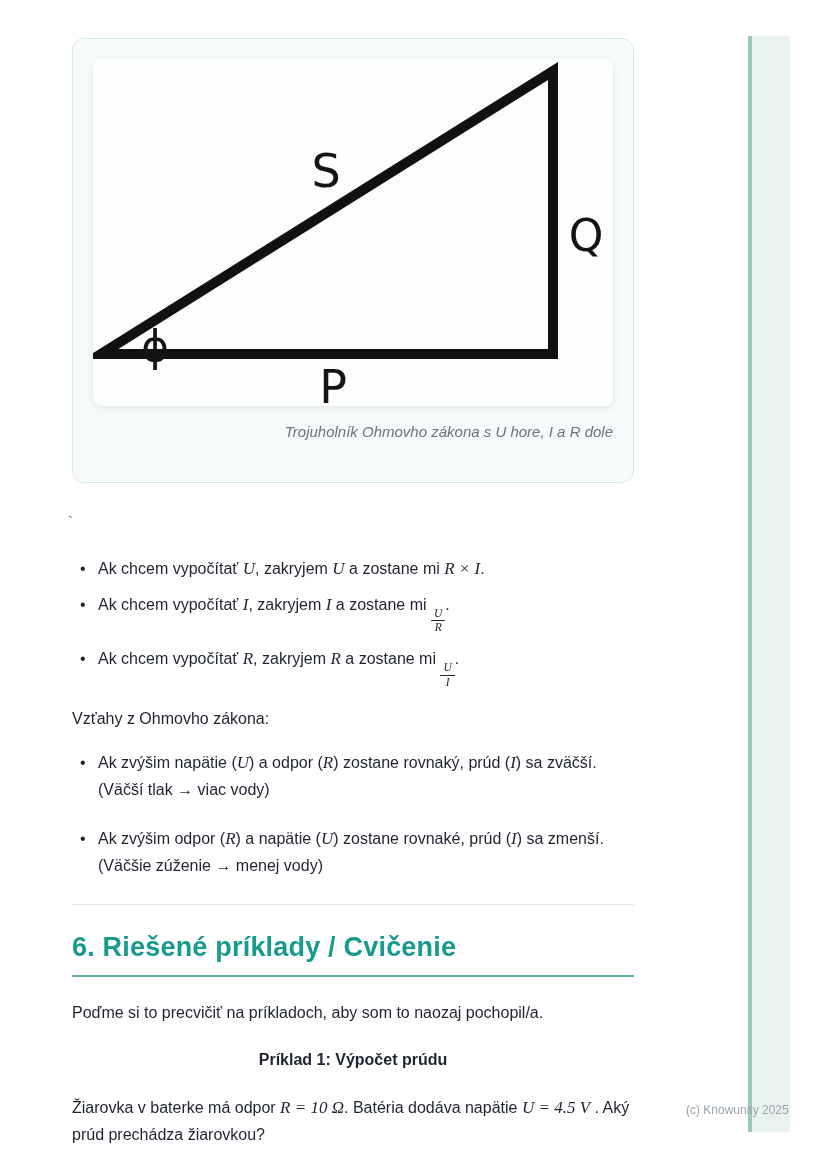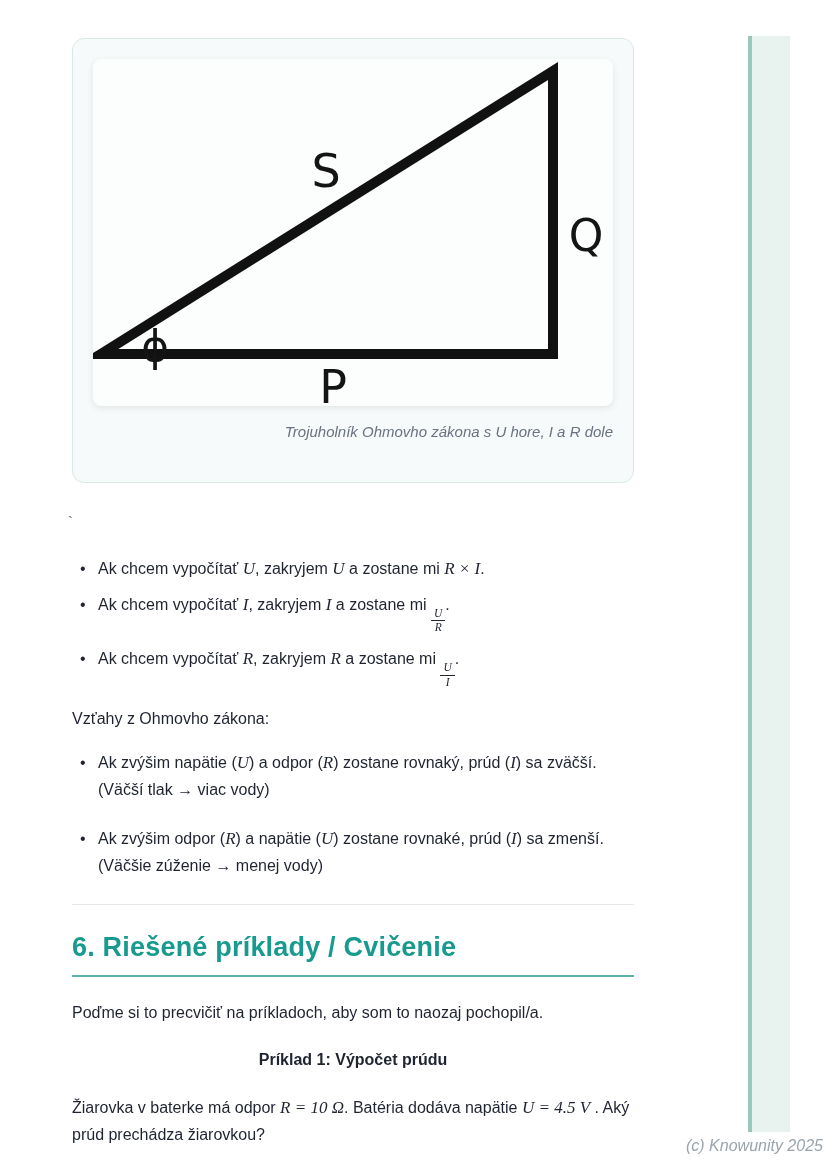--- a/index.html
+++ b/index.html
@@ -67,22 +67,22 @@
   .zapis-item { margin-top:22px; }
   .zapis-item .bold { font-weight:bold; }
 
   
   .side-strip {
     position:absolute; left:748px; top:36px; width:42px; height:1096px;
     background:var(--c-strip-fill,#e8f3f0);
     border-left:4px solid var(--c-strip-edge,#97c8bc);
   }
   .watermark {
-    position:absolute; left:686px; top:1137px; font-size:16px;
-    color:var(--c-watermark,#9aa4ab); white-space:nowrap;font-style:italic;
+    position:absolute; left:686px; top:1103px; font-size:12px;
+    color:var(--c-watermark,#9aa4ab); white-space:nowrap;
   }
 </style>
 </head>
 <body>
 
 <div class="page">
 
   <div class="side-strip"></div>
 
   <div class="content">

